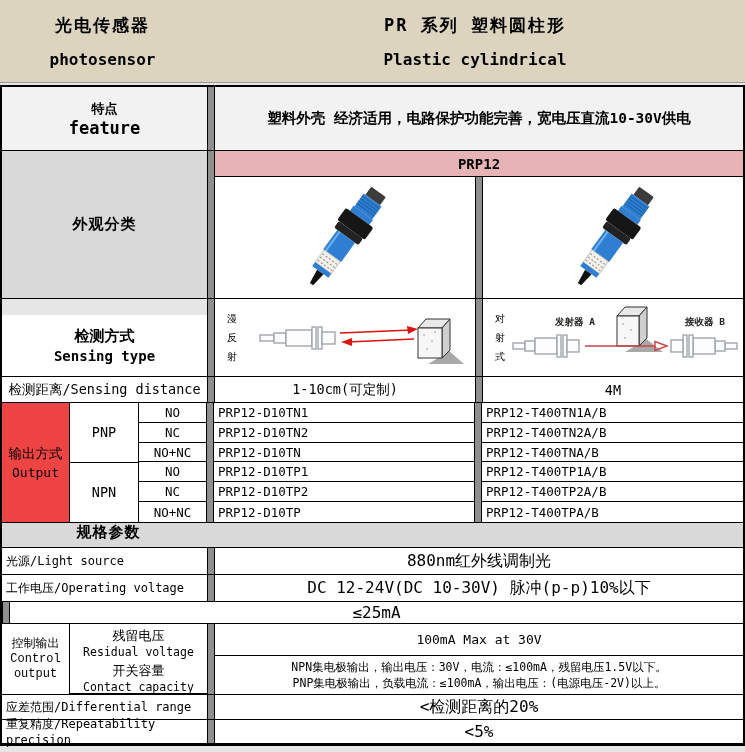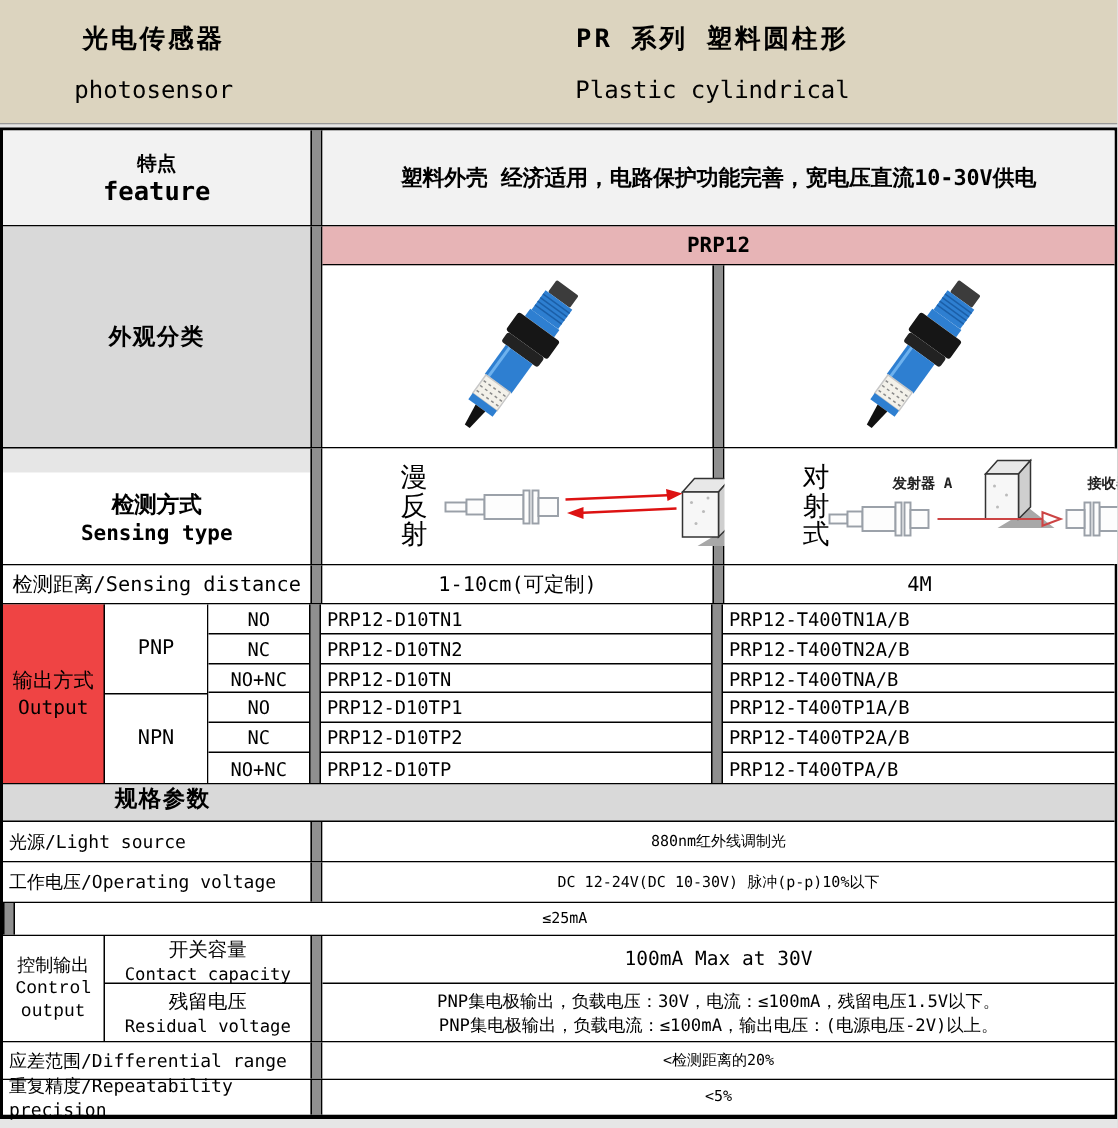--- a/index.html
+++ b/index.html
@@ -7,21 +7,21 @@
   .page{
     width:745px;height:752px;background:#e6e6e6;
     font-family:"DejaVu Sans Mono","Liberation Mono",monospace;
     color:#000;overflow:hidden;position:relative;
   }
   
   .hdr{height:83px;background:#dcd4bf;display:flex;border-bottom:1px solid #999;}
   .hdr .h-left{width:205px;display:flex;flex-direction:column;align-items:center;justify-content:center;}
   .hdr .h-right{flex:1;display:flex;flex-direction:column;align-items:center;justify-content:center;}
   .hdr .zh{font-size:17px;font-weight:bold;letter-spacing:2px;}
-  .hdr .en{font-size:16px;font-weight:normal;margin-top:13px;}
+  .hdr .en{font-size:16px;font-weight:bold;margin-top:13px;}
   .gap{height:2px;background:#e6e6e6;}
   
   .tbl{border:2px solid #000;border-bottom:3px solid #000;width:745px;}
   .row{display:flex;border-bottom:1px solid #000;}
   .row:last-child{border-bottom:none;}
   .cell{display:flex;align-items:center;justify-content:center;background:#fff;}
   .strip{width:8px;background:#8f8f8f;border-left:1px solid #000;border-right:1px solid #000;flex:0 0 8px;}
   .leftcol{width:205px;flex:0 0 205px;}
   .midcol{width:260px;flex:0 0 260px;}
   .rightcol{flex:1;}
@@ -39,22 +39,22 @@
   .prp-row{height:26px;background:#e7b4b6;display:flex;align-items:center;justify-content:center;
            font-size:14px;font-weight:bold;border-bottom:1px solid #000;}
   .img-row{flex:1;display:flex;}
   .img-cell{background:#fff;}
   
   .r-sense{height:78px;}
   .sense-label{flex-direction:column;background:#fff;margin-top:16px;}
   .sense-label .zh{font-size:15px;font-weight:bold;}
   .sense-label .en{font-size:14px;font-weight:bold;margin-top:2px;}
   .diag-cell{position:relative;justify-content:flex-start;align-items:stretch;}
-  .vert{width:18px;font-size:18px;line-height:19px;word-break:break-all;text-align:center;
-        display:flex;align-items:center;padding:2px 12px;margin-left:40px;}
+  .vert{width:18px;font-size:10px;line-height:19px;word-break:break-all;text-align:center;
+        display:flex;align-items:center;padding:2px 12px;}
   .diag{flex:1;display:flex;align-items:center;justify-content:center;}
   
   .r-dist{height:26px;}
   .dist-label{font-size:13.5px;}
   .dist-val{font-size:13.5px;}
   
   .r-out{height:120px;}
   .out-col1{width:68px;flex:0 0 68px;border-right:1px solid #000;display:flex;flex-direction:column;
             align-items:center;justify-content:center;background:#ef4444;}
   .out-col1 .zh{font-size:13.5px;}
@@ -65,21 +65,21 @@
   .out-col3{width:67px;flex:0 0 67px;display:flex;flex-direction:column;background:#fff;}
   .mode-cell{height:20px;display:flex;align-items:center;justify-content:center;font-size:12.5px;border-bottom:1px solid #000;}
   .mode-cell:last-child{border-bottom:none;}
   .out-models{display:flex;flex-direction:column;background:#fff;}
   .model-cell{height:20px;display:flex;align-items:center;font-size:12.5px;border-bottom:1px solid #000;padding-left:4px;}
   .model-cell:last-child{border-bottom:none;}
   
   .r-spechdr{height:25px;background:#d9d9d9;}
   .spechdr-text{width:213px;text-align:center;font-size:15px;font-weight:bold;letter-spacing:1px;}
   .spec-label{justify-content:flex-start;padding-left:4px;font-size:12px;background:#fff;}
-  .spec-val{font-size:10px;background:#fff;text-align:right;}
+  .spec-val{font-size:16px;background:#fff;text-align:right;}
   .r-spec1{height:27px;} .r-spec2{height:27px;} .r-spec3{height:22px;}
   .r-ctrl{height:71px;}
   .ctrl-col1{width:68px;flex:0 0 68px;border-right:1px solid #000;display:flex;flex-direction:column;
              align-items:center;justify-content:center;font-size:12px;line-height:15px;background:#fff;font-family:Liberation Mono, monospace;}
   .ctrl-col2{width:137px;flex:0 0 137px;display:flex;flex-direction:column;background:#fff;}
   .ctrl-sub{display:flex;flex-direction:column;align-items:center;justify-content:center;}
   .ctrl-sub .zh{font-size:13px;} .ctrl-sub .en{font-size:11.5px;}
   .ctrl-sub1{height:32px;border-bottom:1px solid #000;}
   .ctrl-sub2{height:38px;}
   .ctrl-vals{flex:1;display:flex;flex-direction:column;background:#fff;}
@@ -321,34 +321,34 @@
       <div class="cell rightcol spec-val">≤25mA</div>
     </div>
 
     <div class="row r-ctrl">
       <div class="ctrl-col1">
         <div>控制输出</div>
         <div>Control</div>
         <div>output</div>
       </div>
       <div class="ctrl-col2">
+        <div class="ctrl-sub ctrl-sub2">
+          <div class="zh">残留电压</div>
+          <div class="en">Residual voltage</div>
+        </div>
         <div class="ctrl-sub ctrl-sub1">
           <div class="zh">开关容量</div>
           <div class="en">Contact capacity</div>
         </div>
-        <div class="ctrl-sub ctrl-sub2">
-          <div class="zh">残留电压</div>
-          <div class="en">Residual voltage</div>
-        </div>
       </div>
       <div class="strip"></div>
       <div class="ctrl-vals">
         <div class="ctrl-val1">100mA Max at 30V</div>
         <div class="ctrl-val2">
-          <div>PNP集电极输出，负载电压：30V，电流：≤100mA，残留电压1.5V以下。</div>
+          <div>NPN集电极输出，输出电压：30V，电流：≤100mA，残留电压1.5V以下。</div>
           <div>PNP集电极输出，负载电流：≤100mA，输出电压：(电源电压-2V)以上。</div>
         </div>
       </div>
     </div>
 
     <div class="row r-spec4">
       <div class="cell leftcol spec-label">应差范围/Differential range</div>
       <div class="strip"></div>
       <div class="cell rightcol spec-val">&lt;检测距离的20%</div>
     </div>

